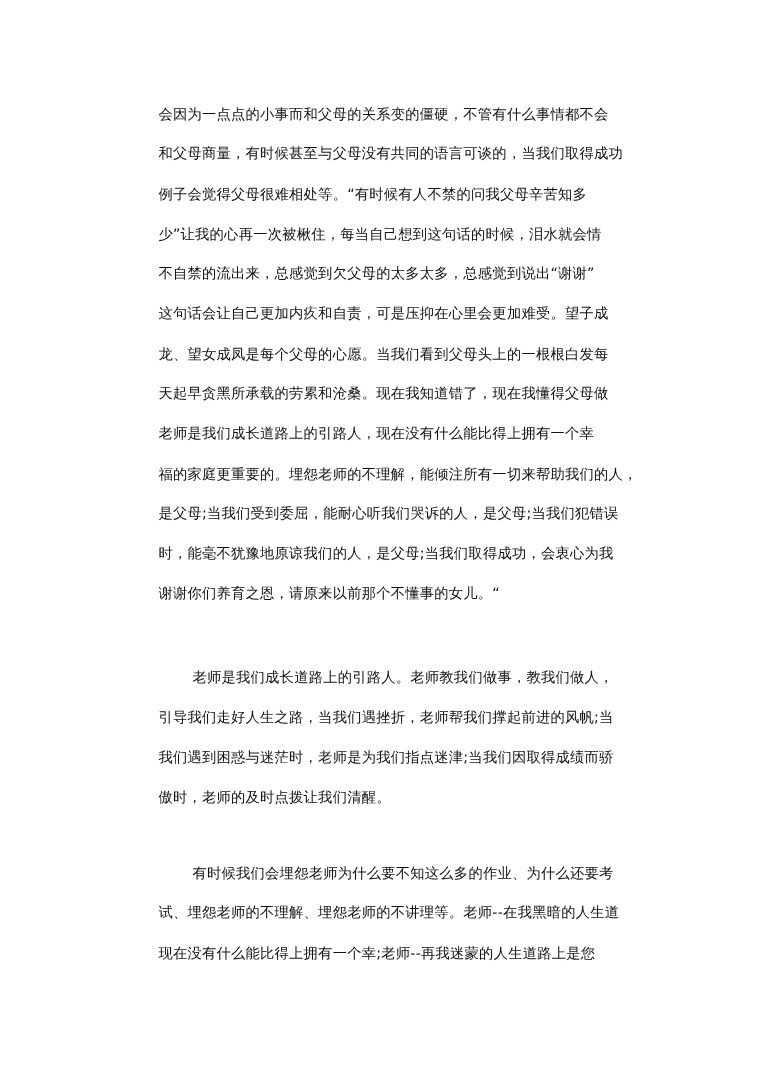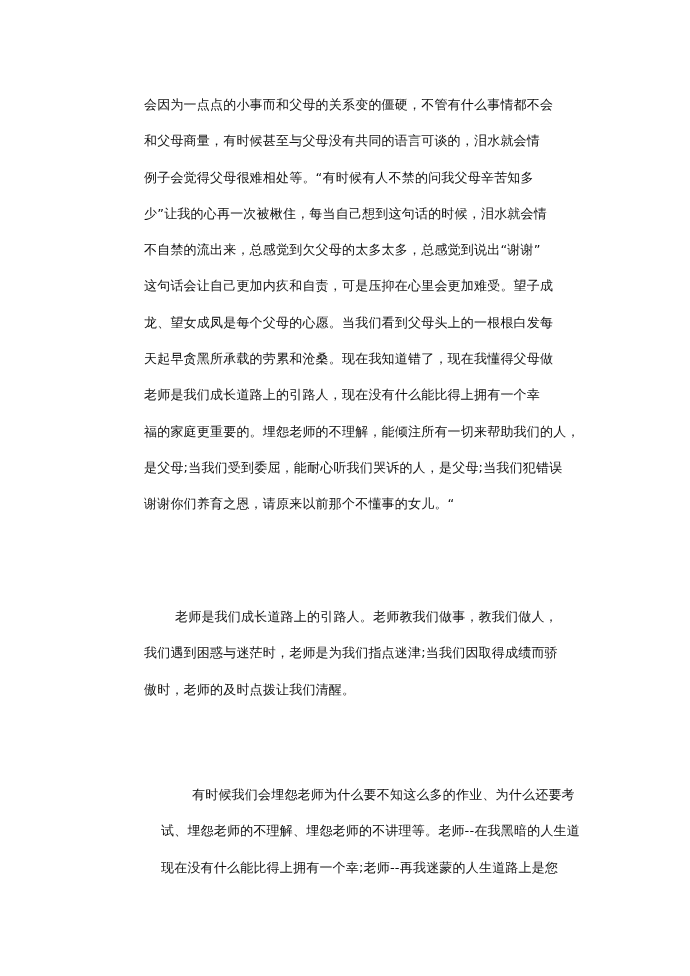--- a/index.html
+++ b/index.html
@@ -3,43 +3,45 @@
 <meta charset="utf-8">
 <style>
   html, body { margin:0; padding:0; background:#ffffff; }
   body { width:690px; height:976px; position:relative; overflow:hidden;
          font-family:"DejaVu Sans", "Liberation Sans", sans-serif; color:#111; }
   .page { position:absolute; left:104px; top:92px; width:490px; }
   .para { margin:0; }
   .line { display:block; height:36.3px; line-height:26px; font-size:13px; white-space:nowrap; letter-spacing:0.2px;margin-left:40px; }
   .indent { padding-left:31px; }
   .p2 { position:absolute; top:512px; left:0; }
-  .p3 { position:absolute; top:690px; left:17px; }
+  .p3 { position:absolute; top:690px; left:0; }
 </style>
 </head>
 <body>
 
 <div class="page">
   <div class="para p1">
     <span class="line">会因为一点点的小事而和父母的关系变的僵硬，不管有什么事情都不会</span>
-    <span class="line">和父母商量，有时候甚至与父母没有共同的语言可谈的，泪水就会情</span>
+    <span class="line">和父母商量，有时候甚至与父母没有共同的语言可谈的，当我们取得成功</span>
     <span class="line">例子会觉得父母很难相处等。“有时候有人不禁的问我父母辛苦知多</span>
     <span class="line">少”让我的心再一次被楸住，每当自己想到这句话的时候，泪水就会情</span>
     <span class="line">不自禁的流出来，总感觉到欠父母的太多太多，总感觉到说出“谢谢”</span>
     <span class="line">这句话会让自己更加内疚和自责，可是压抑在心里会更加难受。望子成</span>
     <span class="line">龙、望女成凤是每个父母的心愿。当我们看到父母头上的一根根白发每</span>
     <span class="line">天起早贪黑所承载的劳累和沧桑。现在我知道错了，现在我懂得父母做</span>
     <span class="line">老师是我们成长道路上的引路人，现在没有什么能比得上拥有一个幸</span>
     <span class="line">福的家庭更重要的。埋怨老师的不理解，能倾注所有一切来帮助我们的人，</span>
     <span class="line">是父母;当我们受到委屈，能耐心听我们哭诉的人，是父母;当我们犯错误</span>
+    <span class="line">时，能毫不犹豫地原谅我们的人，是父母;当我们取得成功，会衷心为我</span>
     <span class="line">谢谢你们养育之恩，请原来以前那个不懂事的女儿。“</span>
   </div>
 
   <div class="para p2">
     <span class="line indent">老师是我们成长道路上的引路人。老师教我们做事，教我们做人，</span>
+    <span class="line">引导我们走好人生之路，当我们遇挫折，老师帮我们撑起前进的风帆;当</span>
     <span class="line">我们遇到困惑与迷茫时，老师是为我们指点迷津;当我们因取得成绩而骄</span>
     <span class="line">傲时，老师的及时点拨让我们清醒。</span>
   </div>
 
   <div class="para p3">
     <span class="line indent">有时候我们会埋怨老师为什么要不知这么多的作业、为什么还要考</span>
     <span class="line">试、埋怨老师的不理解、埋怨老师的不讲理等。老师--在我黑暗的人生道</span>
     <span class="line">现在没有什么能比得上拥有一个幸;老师--再我迷蒙的人生道路上是您</span>
   </div>
 </div>

